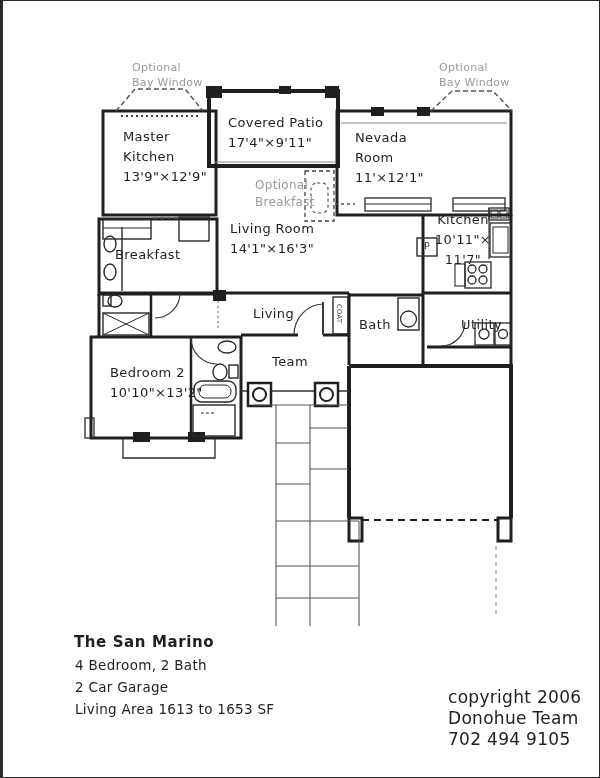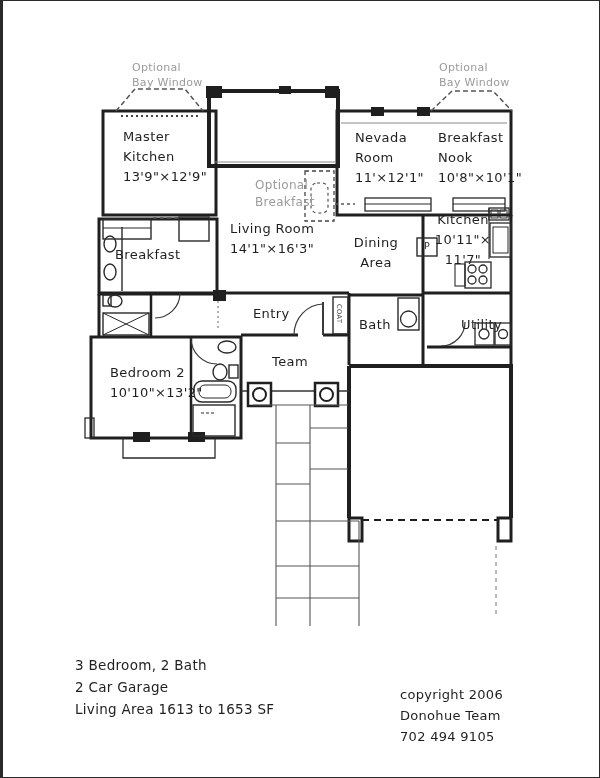--- a/index.html
+++ b/index.html
@@ -10,21 +10,21 @@
   }
   #linework{position:absolute;left:0;top:0;}
   .lbl{position:absolute;font-size:13px;line-height:20px;letter-spacing:.4px;color:#1f1f1f;}
   .lbl .dims{display:block;white-space:nowrap;}
   .nw{white-space:nowrap;}
   .muted{position:absolute;font-size:11px;line-height:15px;letter-spacing:.3px;color:#9b9b9b;}
   .coat{position:absolute;font-size:6.5px;color:#3a3a3a;writing-mode:vertical-rl;letter-spacing:.5px;}
   .pantry{position:absolute;font-size:9px;color:#2a2a2a;text-align:center;}
   .title{position:absolute;font-size:15px;font-weight:bold;letter-spacing:.6px;}
   .spec{position:absolute;font-size:13.5px;letter-spacing:.3px;}
-  .credit{position:absolute;font-size:13px;letter-spacing:.3px;}
+  .credit{position:absolute;font-size:17px;letter-spacing:.3px;margin-left:48px;}
 </style>
 </head>
 <body>
 
 <div id="sheet">
 
   <svg id="linework" width="600" height="778" viewBox="0 0 600 778">
 
     <g stroke="#1f1f1f" fill="none" stroke-width="3">
       <rect x="100" y="110" width="113" height="104"></rect>
@@ -163,55 +163,52 @@
       <path d="M273,520 H356 M273,565 H356 M273,597 H356"></path>
       <path d="M356,520 V625"></path>
     </g>
   </svg>
 
   <div class="lbl" style="left:120px;top:126px;width:72px">
     <span>Master Kitchen</span>
     <span class="dims">13'9"×12'9"</span>
   </div>
 
+  <div class="lbl" style="left:225px;top:112px">
+    <span class="nw">Covered Patio</span>
+    <span class="dims">17'4"×9'11"</span>
+  </div>
 
   <div class="lbl" style="left:352px;top:127px;width:62px">
     <span>Nevada Room</span>
     <span class="dims">11'×12'1"</span>
   </div>
 
-  <div class="lbl" style="left:435px;top:127px;width:78px">
-    <span>Breakfast Nook</span>
-    <span class="dims">10'8"×10'1"</span>
-  </div>
 
   <div class="lbl" style="left:227px;top:218px">
     <span class="nw">Living Room</span>
     <span class="dims">14'1"×16'3"</span>
   </div>
 
-  <div class="lbl" style="left:348px;top:232px;width:50px;text-align:center">
-    <span>Dining Area</span>
-  </div>
 
   <div class="lbl" style="left:430px;top:209px;width:60px;text-align:center">
     <span class="nw">Kitchen</span>
     <span>10'11"× 11'7"</span>
   </div>
 
   <div class="lbl" style="left:112px;top:244px">
     <span class="nw">Breakfast</span>
   </div>
 
   <div class="lbl" style="left:458px;top:314px">
     <span class="nw">Utility</span>
   </div>
 
   <div class="lbl" style="left:250px;top:303px">
-    <span class="nw">Entry</span>
+    <span class="nw">Living</span>
   </div>
 
   <div class="lbl" style="left:356px;top:314px">
     <span class="nw">Bath</span>
   </div>
 
   <div class="lbl" style="left:269px;top:351px">
     <span class="nw">Team</span>
   </div>
 
@@ -233,21 +230,22 @@
 
   <div class="muted" style="left:252px;top:176px;font-size:12px;line-height:17px">
     <span>Optional</span><br>
     <span>Breakfast</span>
   </div>
 
   <div class="coat" style="left:332px;top:303px;height:30px">COAT</div>
 
   <div class="pantry" style="left:414px;top:240px;width:20px">P</div>
 
-  <div class="spec" style="left:72px;top:656px">3 Bedroom, 2 Bath</div>
+  <div class="title" style="left:71px;top:632px">The San Marino</div>
+  <div class="spec" style="left:72px;top:656px">4 Bedroom, 2 Bath</div>
   <div class="spec" style="left:72px;top:678px">2 Car Garage</div>
   <div class="spec" style="left:72px;top:700px">Living Area 1613 to 1653 SF</div>
 
   <div class="credit" style="left:397px;top:686px">copyright 2006</div>
   <div class="credit" style="left:397px;top:707px">Donohue Team</div>
   <div class="credit" style="left:397px;top:728px">702 494 9105</div>
 
 </div>
 
 </body></html>

